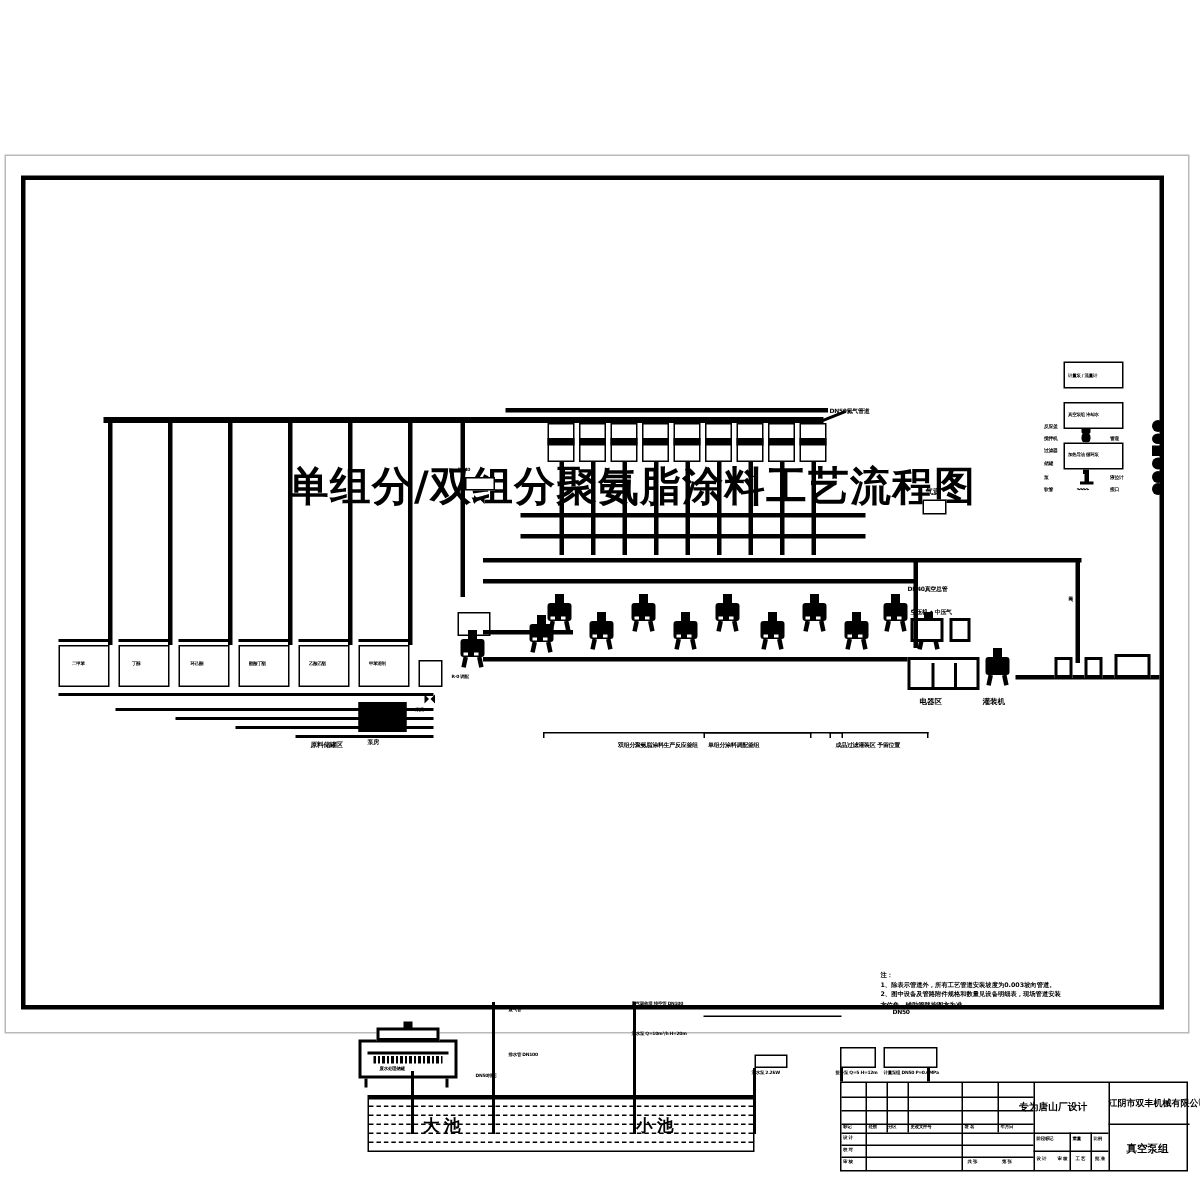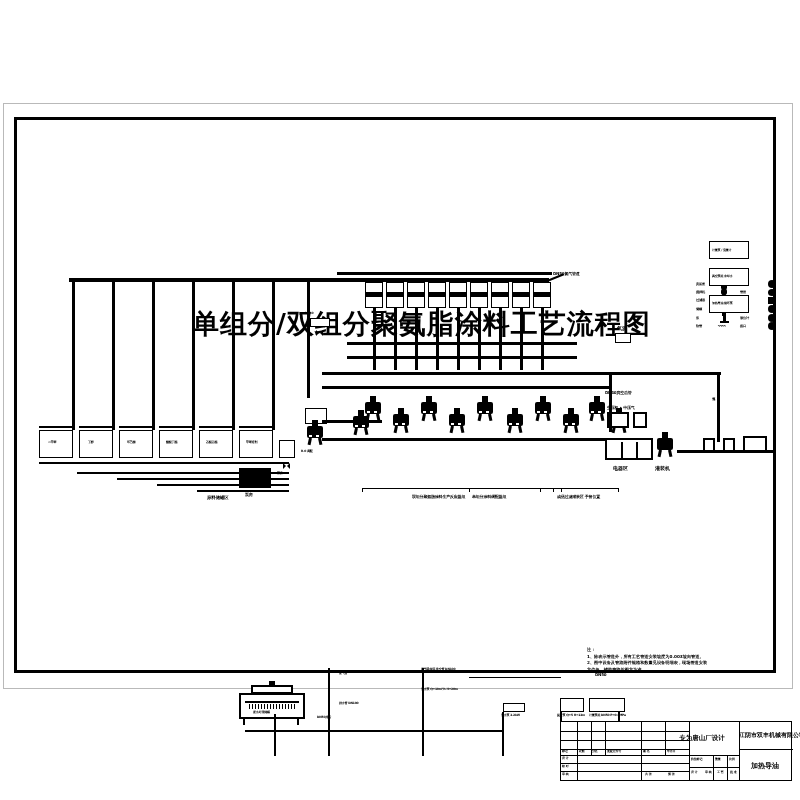--- a/index.html
+++ b/index.html
@@ -420,20 +420,29 @@
     <div class="hdr" style="left:592px;top:252px;width:112px;height:2.5px;"></div>
     <div class="riser" style="left:592px;top:252px;height:60px;"></div>
 
     <div id="notes">
       <div class="nt">注：</div>
       <div class="nt">1、除表示管道外，所有工艺管道安装坡度为0.003坡向管道。</div>
       <div class="nt">2、图中设备及管路附件规格和数量见设备明细表，现场管道安装</div>
       <div class="nt">    方位角，辅助管路按图方为准。</div>
     </div>
 
+    <div id="poolwrap">
+      <div class="hl" style="top:4px;"></div>
+      <div class="hl" style="top:10px;"></div>
+      <div class="hl" style="top:16px;"></div>
+      <div class="hl" style="top:22px;"></div>
+      <div class="hl" style="top:28px;"></div>
+      <div class="pool-lbl" style="left:36px;top:10px;">大池</div>
+      <div class="pool-lbl" style="left:178px;top:10px;">小池</div>
+    </div>
 
     <div class="ln" style="left:228px;top:610px;width:258px;height:1.5px;"></div>
 
     <div id="bigtank">
       <div class="bxb" style="left:0;top:12px;width:66px;height:26px;"></div>
       <div class="bxb" style="left:12px;top:4px;width:42px;height:9px;"></div>
       <div class="ln" style="left:30px;top:0px;width:6px;height:5px;"></div>
       <div class="ln" style="left:6px;top:20px;width:54px;height:2px;"></div>
       <div class="ln" style="left:10px;top:23px;width:46px;height:5px;background:repeating-linear-gradient(90deg,#000 0 1.5px,#fff 1.5px 3px);"></div>
       <div class="mt" style="left:14px;top:30px;">废水处理储罐</div>
@@ -512,17 +521,17 @@
       <div class="mt" style="left:154px;top:36px;">重量</div>
       <div class="mt" style="left:168px;top:36px;">比例</div>
 
       <div class="mt" style="left:130px;top:49px;">设 计</div>
       <div class="mt" style="left:144px;top:49px;">审 核</div>
       <div class="mt" style="left:156px;top:49px;">工 艺</div>
       <div class="mt" style="left:169px;top:49px;">批 准</div>
 
       <div class="tb-grid-h" style="left:178px;top:27px;width:54px;"></div>
       <div class="tb-txt" style="left:178px;top:9px;width:52px;font-size:6px;">江阴市双丰机械有限公司</div>
-      <div class="tb-txt" style="left:178px;top:39px;width:52px;font-size:7px;">加热导油</div>
+      <div class="tb-txt" style="left:178px;top:39px;width:52px;font-size:7px;">真空泵组</div>
     </div>
 
   </div>
 </div>
 
 </body></html>

